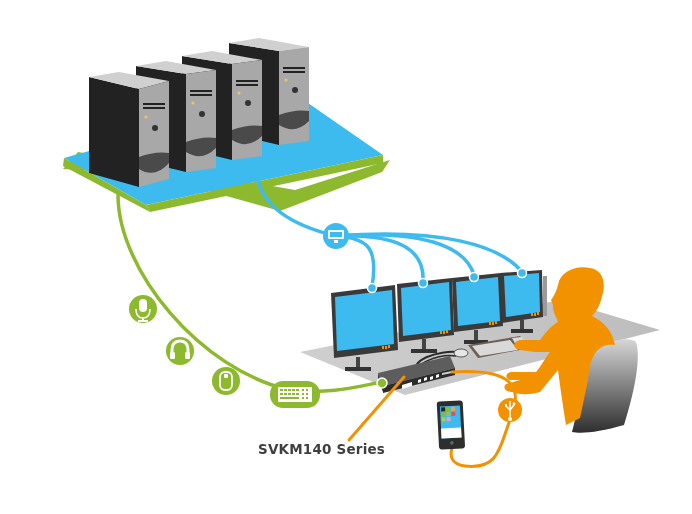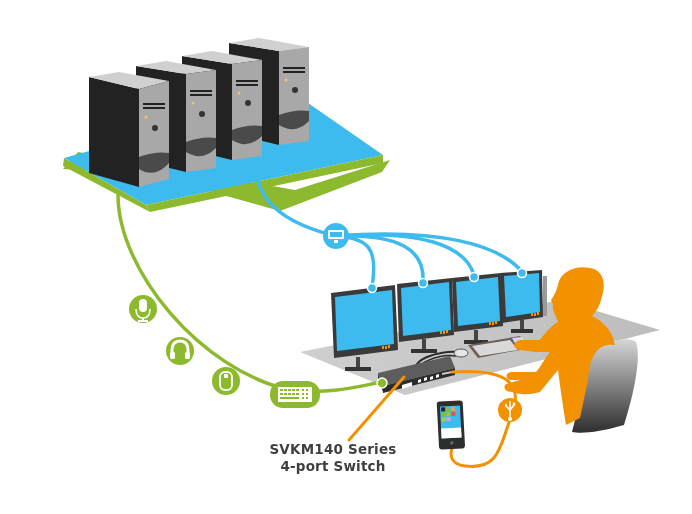--- a/index.html
+++ b/index.html
@@ -1,21 +1,21 @@
 <!DOCTYPE html>
 <html><head>
 <meta charset="utf-8">
 <style>
   html, body { margin: 0; padding: 0; background: #ffffff; }
   body { width: 692px; height: 514px; overflow: hidden; position: relative; }
   #stage { position: absolute; left: 0; top: 0; width: 692px; height: 514px; }
   .caption {
     position: absolute; left: 258px; top: 441px; width: 150px;
     font-family: "DejaVu Sans", sans-serif; font-weight: bold;
-    font-size: 13.5px; line-height: 17px; color: #3f3f3f; text-align: center;
+    font-size: 13.5px; line-height: 17px; color: #3f3f3f; text-align: left;
     letter-spacing: 0.2px;
   }
   .caption div { white-space: nowrap; }
 </style>
 </head>
 <body>
 
 <svg id="stage" viewBox="0 0 692 514" xmlns="http://www.w3.org/2000/svg">
   <defs>
     <linearGradient id="chairGrad" x1="0" y1="0" x2="0" y2="1">
@@ -242,14 +242,13 @@
     L540,392 C530,395 520,395 512,392
     C506,392 502,388 506,384 L520,380 L510,380 C504,378 506,372 512,372 L536,372
     C540,368 545,358 550,352
     L535,352 L520,350 C512,348 512,342 520,340 L540,340
     C545,333 552,325 558,322
     C556,316 552,310 553,305 L551,300 C554,296 556,292 558,285 Z"></path>
 </svg>
 
 <div class="caption">
   <div>SVKM140 Series</div>
-  <div>4-port Switch</div>
 </div>
 
 </body></html>

